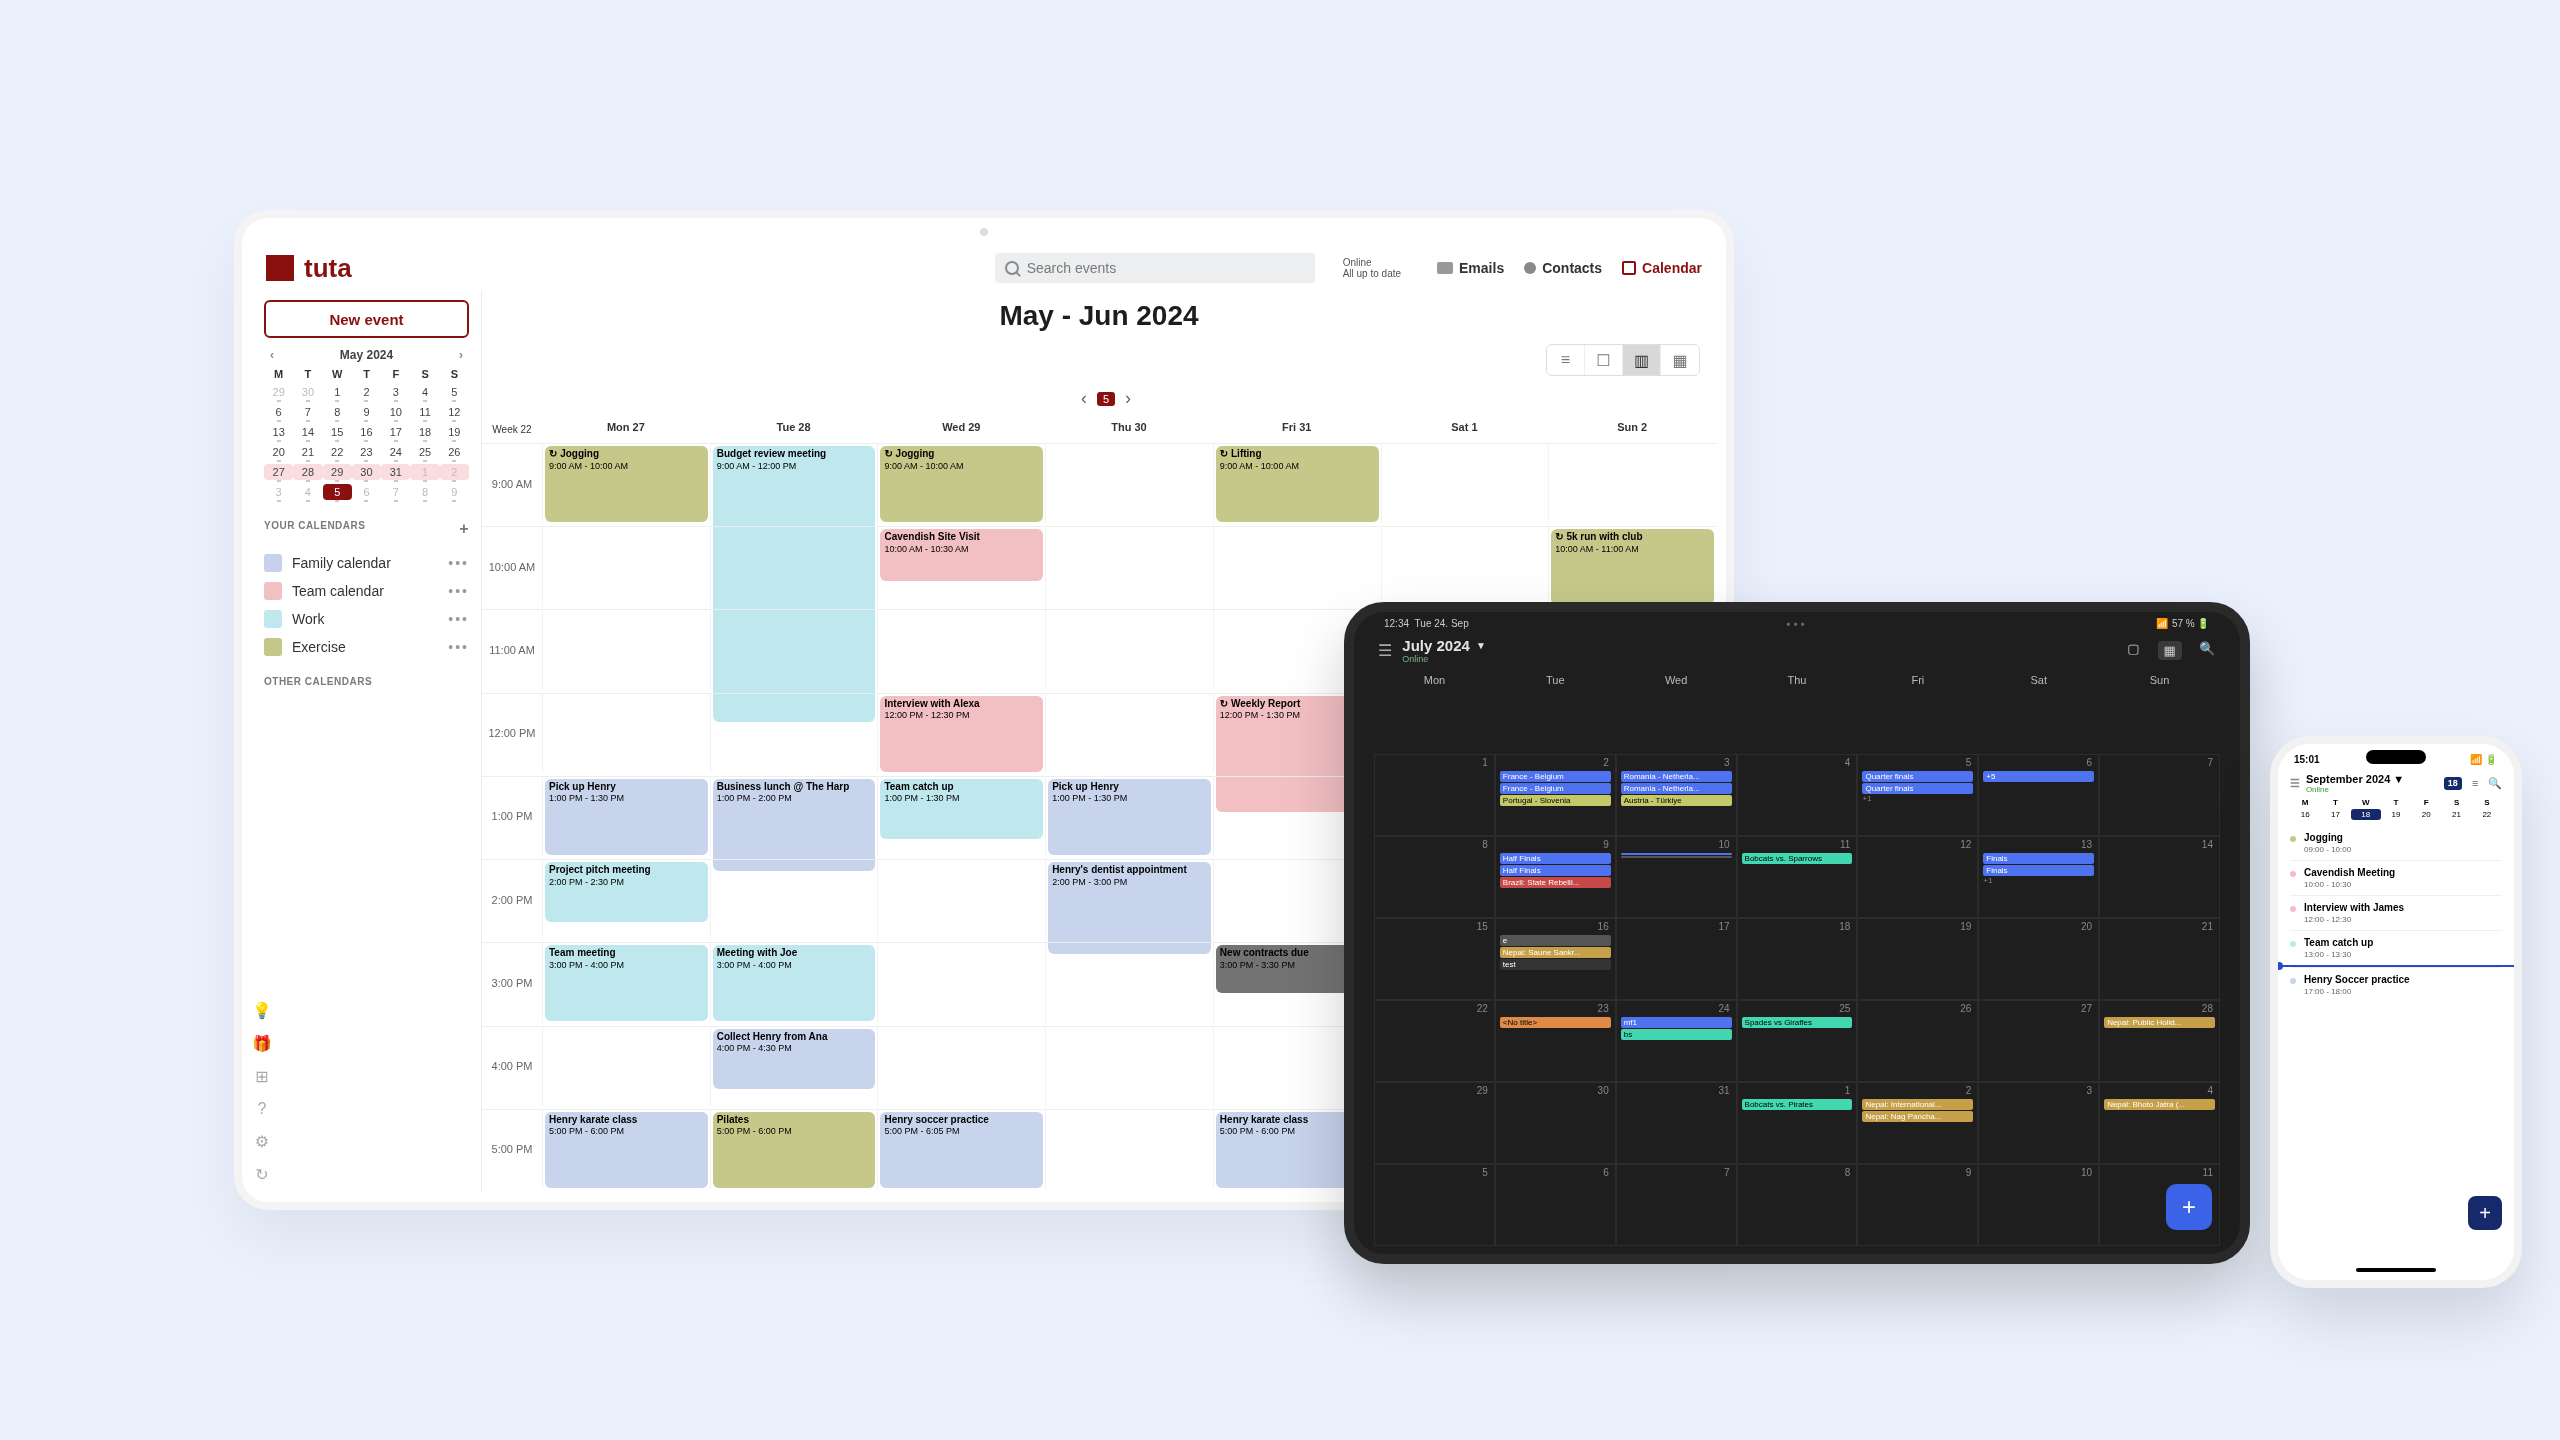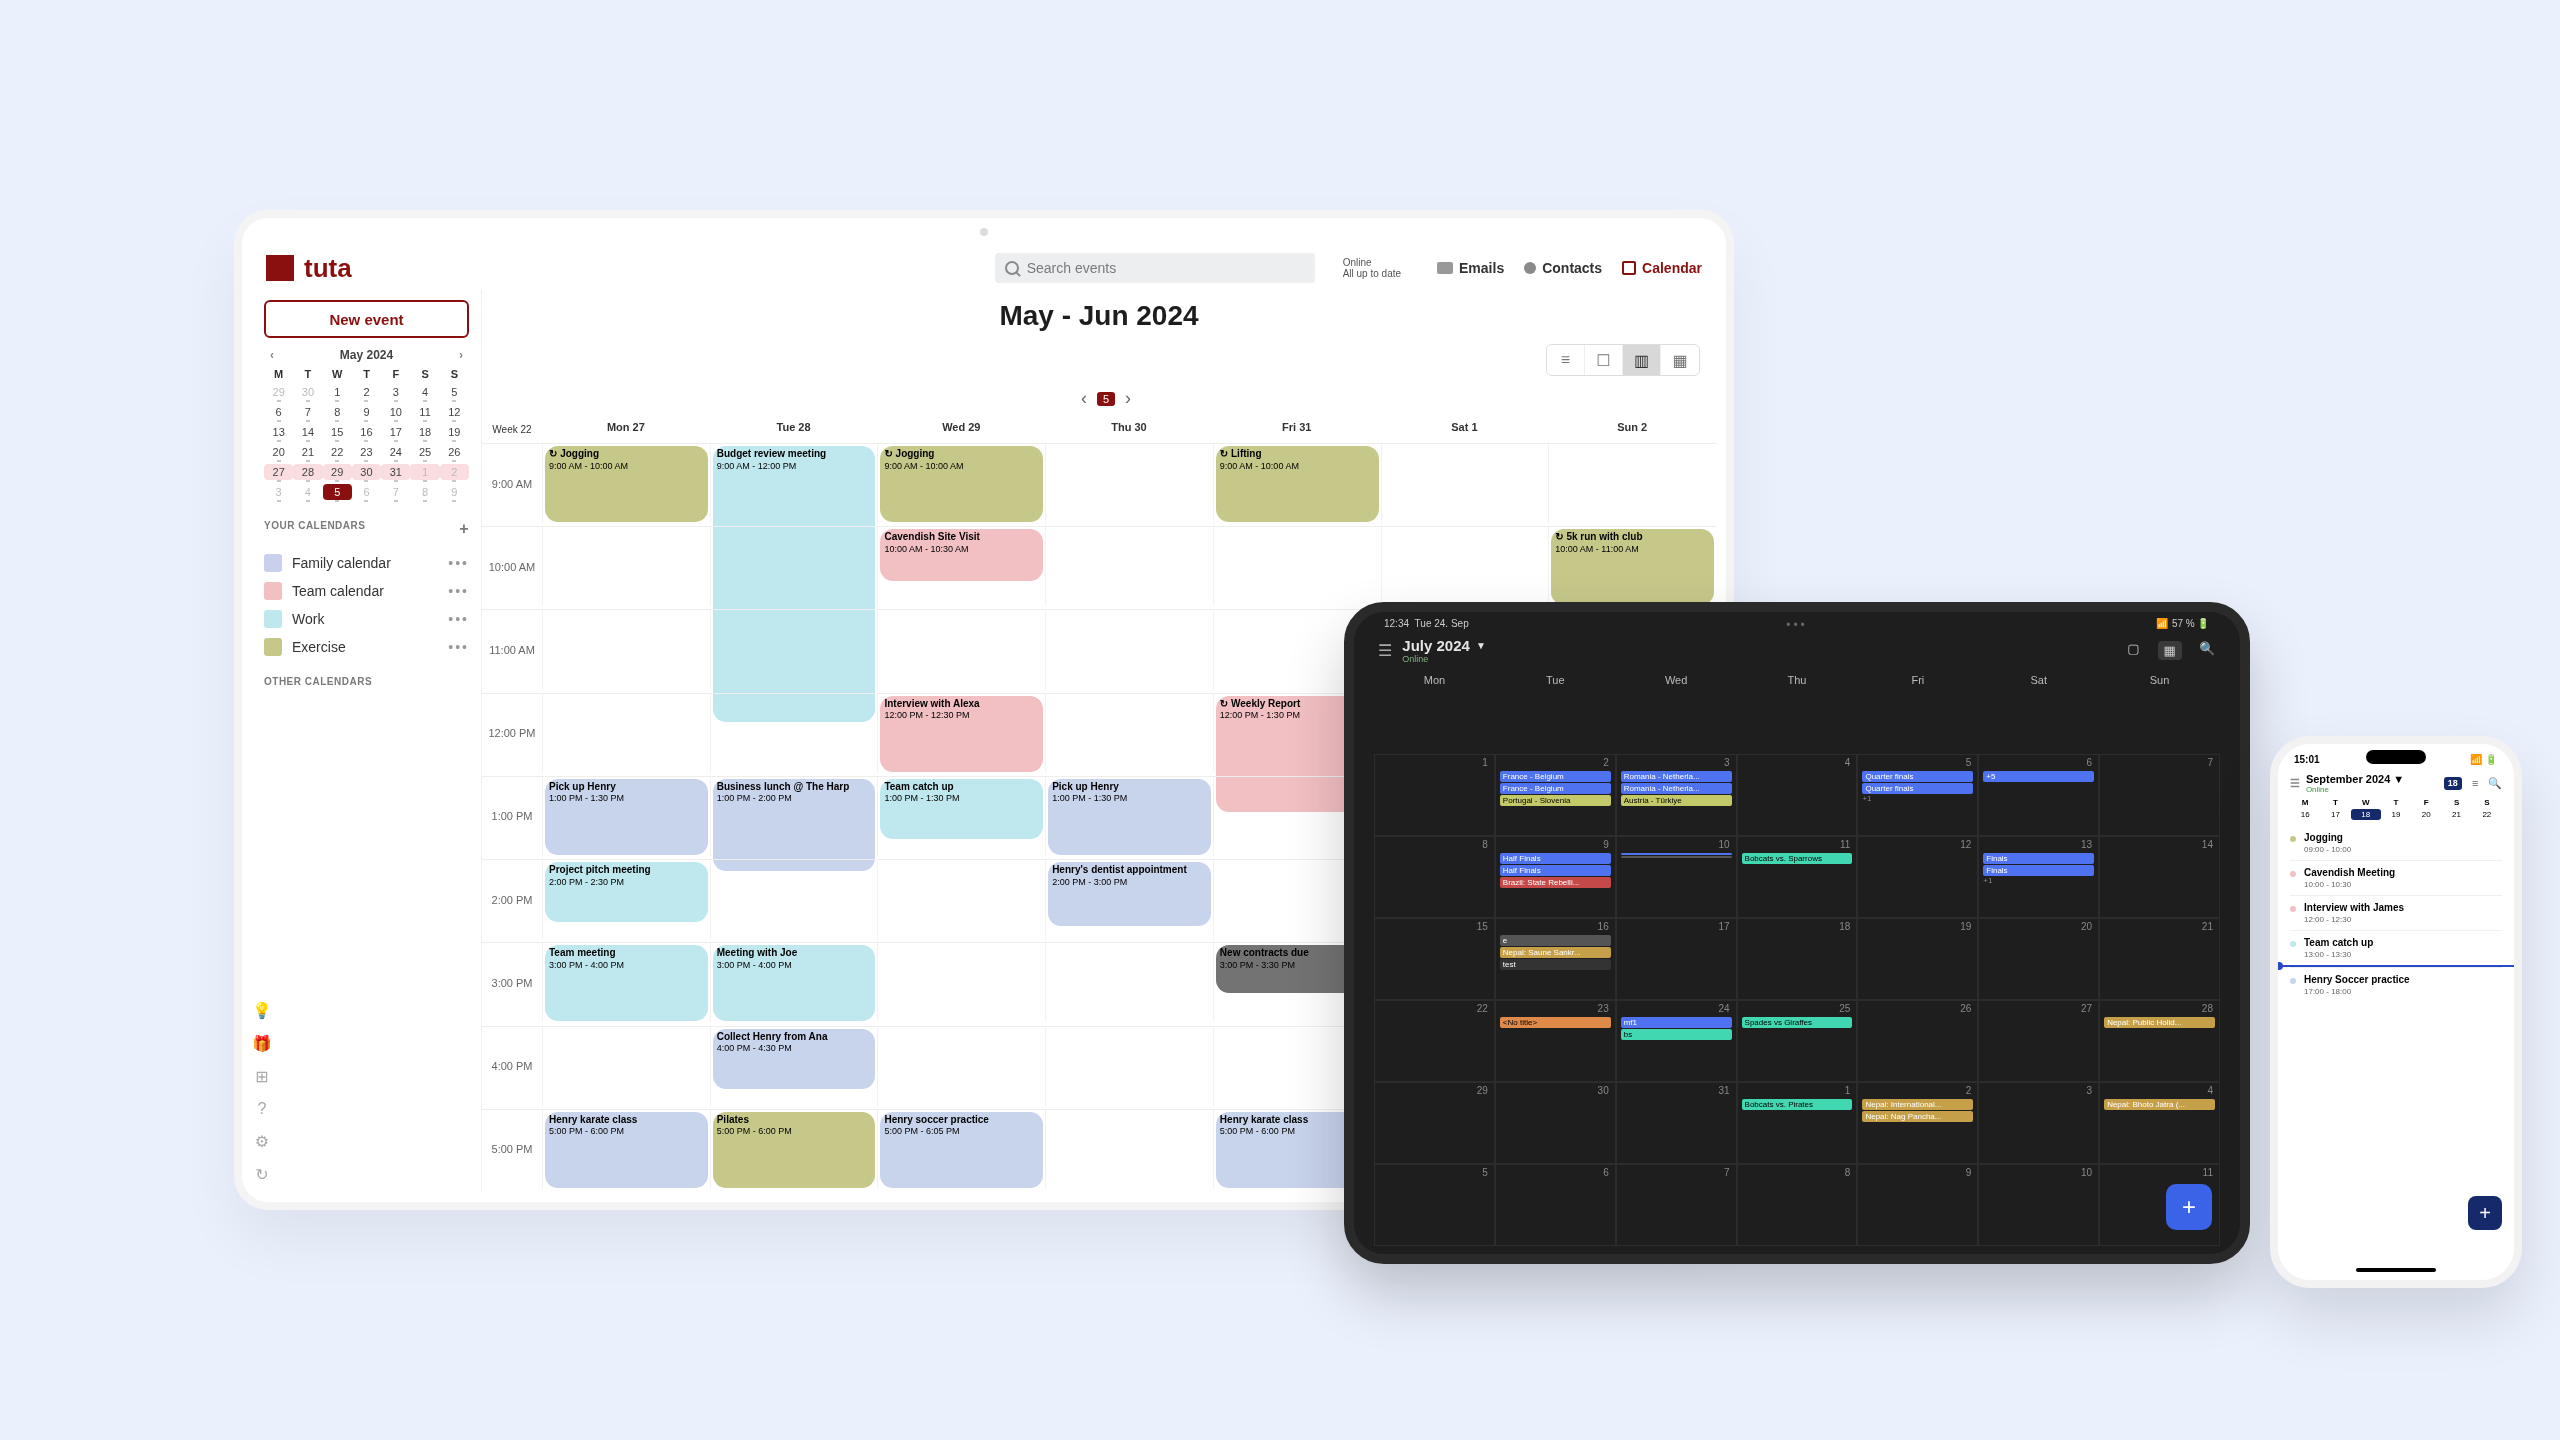--- a/index.html
+++ b/index.html
@@ -86,21 +86,21 @@
 .pager { display:flex; align-items:center; gap:10px; margin-left:14px; color:#666; }
 .pager .chev { cursor:pointer; font-size:18px; }
 .pager .badge { background:#8a0f0f; color:#fff; font-size:11px; border-radius:3px; padding:1px 6px; }
 
 
 .weekgrid { flex:1; display:grid; grid-template-columns:60px repeat(7,1fr); grid-template-rows:28px; font-size:11px; min-height:0; }
 .weekgrid .corner { grid-column:1; grid-row:1; font-size:10px; display:flex; align-items:center; justify-content:center; color:#333; }
 .weekgrid .dayh { text-align:center; font-size:11px; color:#333; padding-top:6px; font-weight:600; }
 .weekgrid .tlabel { grid-column:1; display:flex; align-items:center; justify-content:center; color:#666; border-top:1px solid #eee; height:80px; }
 .weekgrid .cell { border-top:1px solid #eee; border-left:1px solid #f2f2f2; height:80px; position:relative; }
-.evt { position:absolute; left:2px; right:2px; border-radius:13px; padding:2px 4px; font-size:10px; line-height:1.15; overflow:hidden; }
+.evt { position:absolute; left:2px; right:2px; border-radius:6px; padding:2px 4px; font-size:10px; line-height:1.15; overflow:hidden; }
 .evt b { display:block; font-weight:700; font-size:10px; }
 .evt .t { font-size:9px; }
 
 
 .tablet {
   position:absolute; left:1344px; top:602px; width:906px; height:662px;
   background:#1e1e1e; border:10px solid #2a2a2a; border-radius:40px; overflow:hidden;
   color:#e4e4e4; box-shadow: 0 30px 60px rgba(0,0,0,.2);
 }
 .tablet .statusbar { display:flex; justify-content:space-between; font-size:10px; padding:6px 30px; color:#ccc; }
@@ -382,21 +382,21 @@
               <div class="cell"></div>
               <div class="cell"></div>
               <div class="cell"></div>
               <div class="tlabel">2:00 PM</div>
               <div class="cell">
                 <div class="evt" style="background: rgb(191, 231, 238); top: 2px; height: 60px;"><b>Project pitch meeting</b><span class="t">2:00 PM - 2:30 PM</span></div>
               </div>
               <div class="cell"></div>
               <div class="cell"></div>
               <div class="cell">
-                <div class="evt" style="background: rgb(200, 211, 236); top: 2px; height: 64px;"><b>Henry's dentist appointment</b><span class="t">2:00 PM - 3:00 PM</span></div>
+                <div class="evt" style="background: rgb(200, 211, 236); top: 2px; height: 92px;"><b>Henry's dentist appointment</b><span class="t">2:00 PM - 3:00 PM</span></div>
               </div>
               <div class="cell"></div>
               <div class="cell"></div>
               <div class="cell"></div>
               <div class="tlabel">3:00 PM</div>
               <div class="cell">
                 <div class="evt" style="background: rgb(191, 231, 238); top: 2px; height: 76px;"><b>Team meeting</b><span class="t">3:00 PM - 4:00 PM</span></div>
               </div>
               <div class="cell">
                 <div class="evt" style="background: rgb(191, 231, 238); top: 2px; height: 76px;"><b>Meeting with Joe</b><span class="t">3:00 PM - 4:00 PM</span></div>

